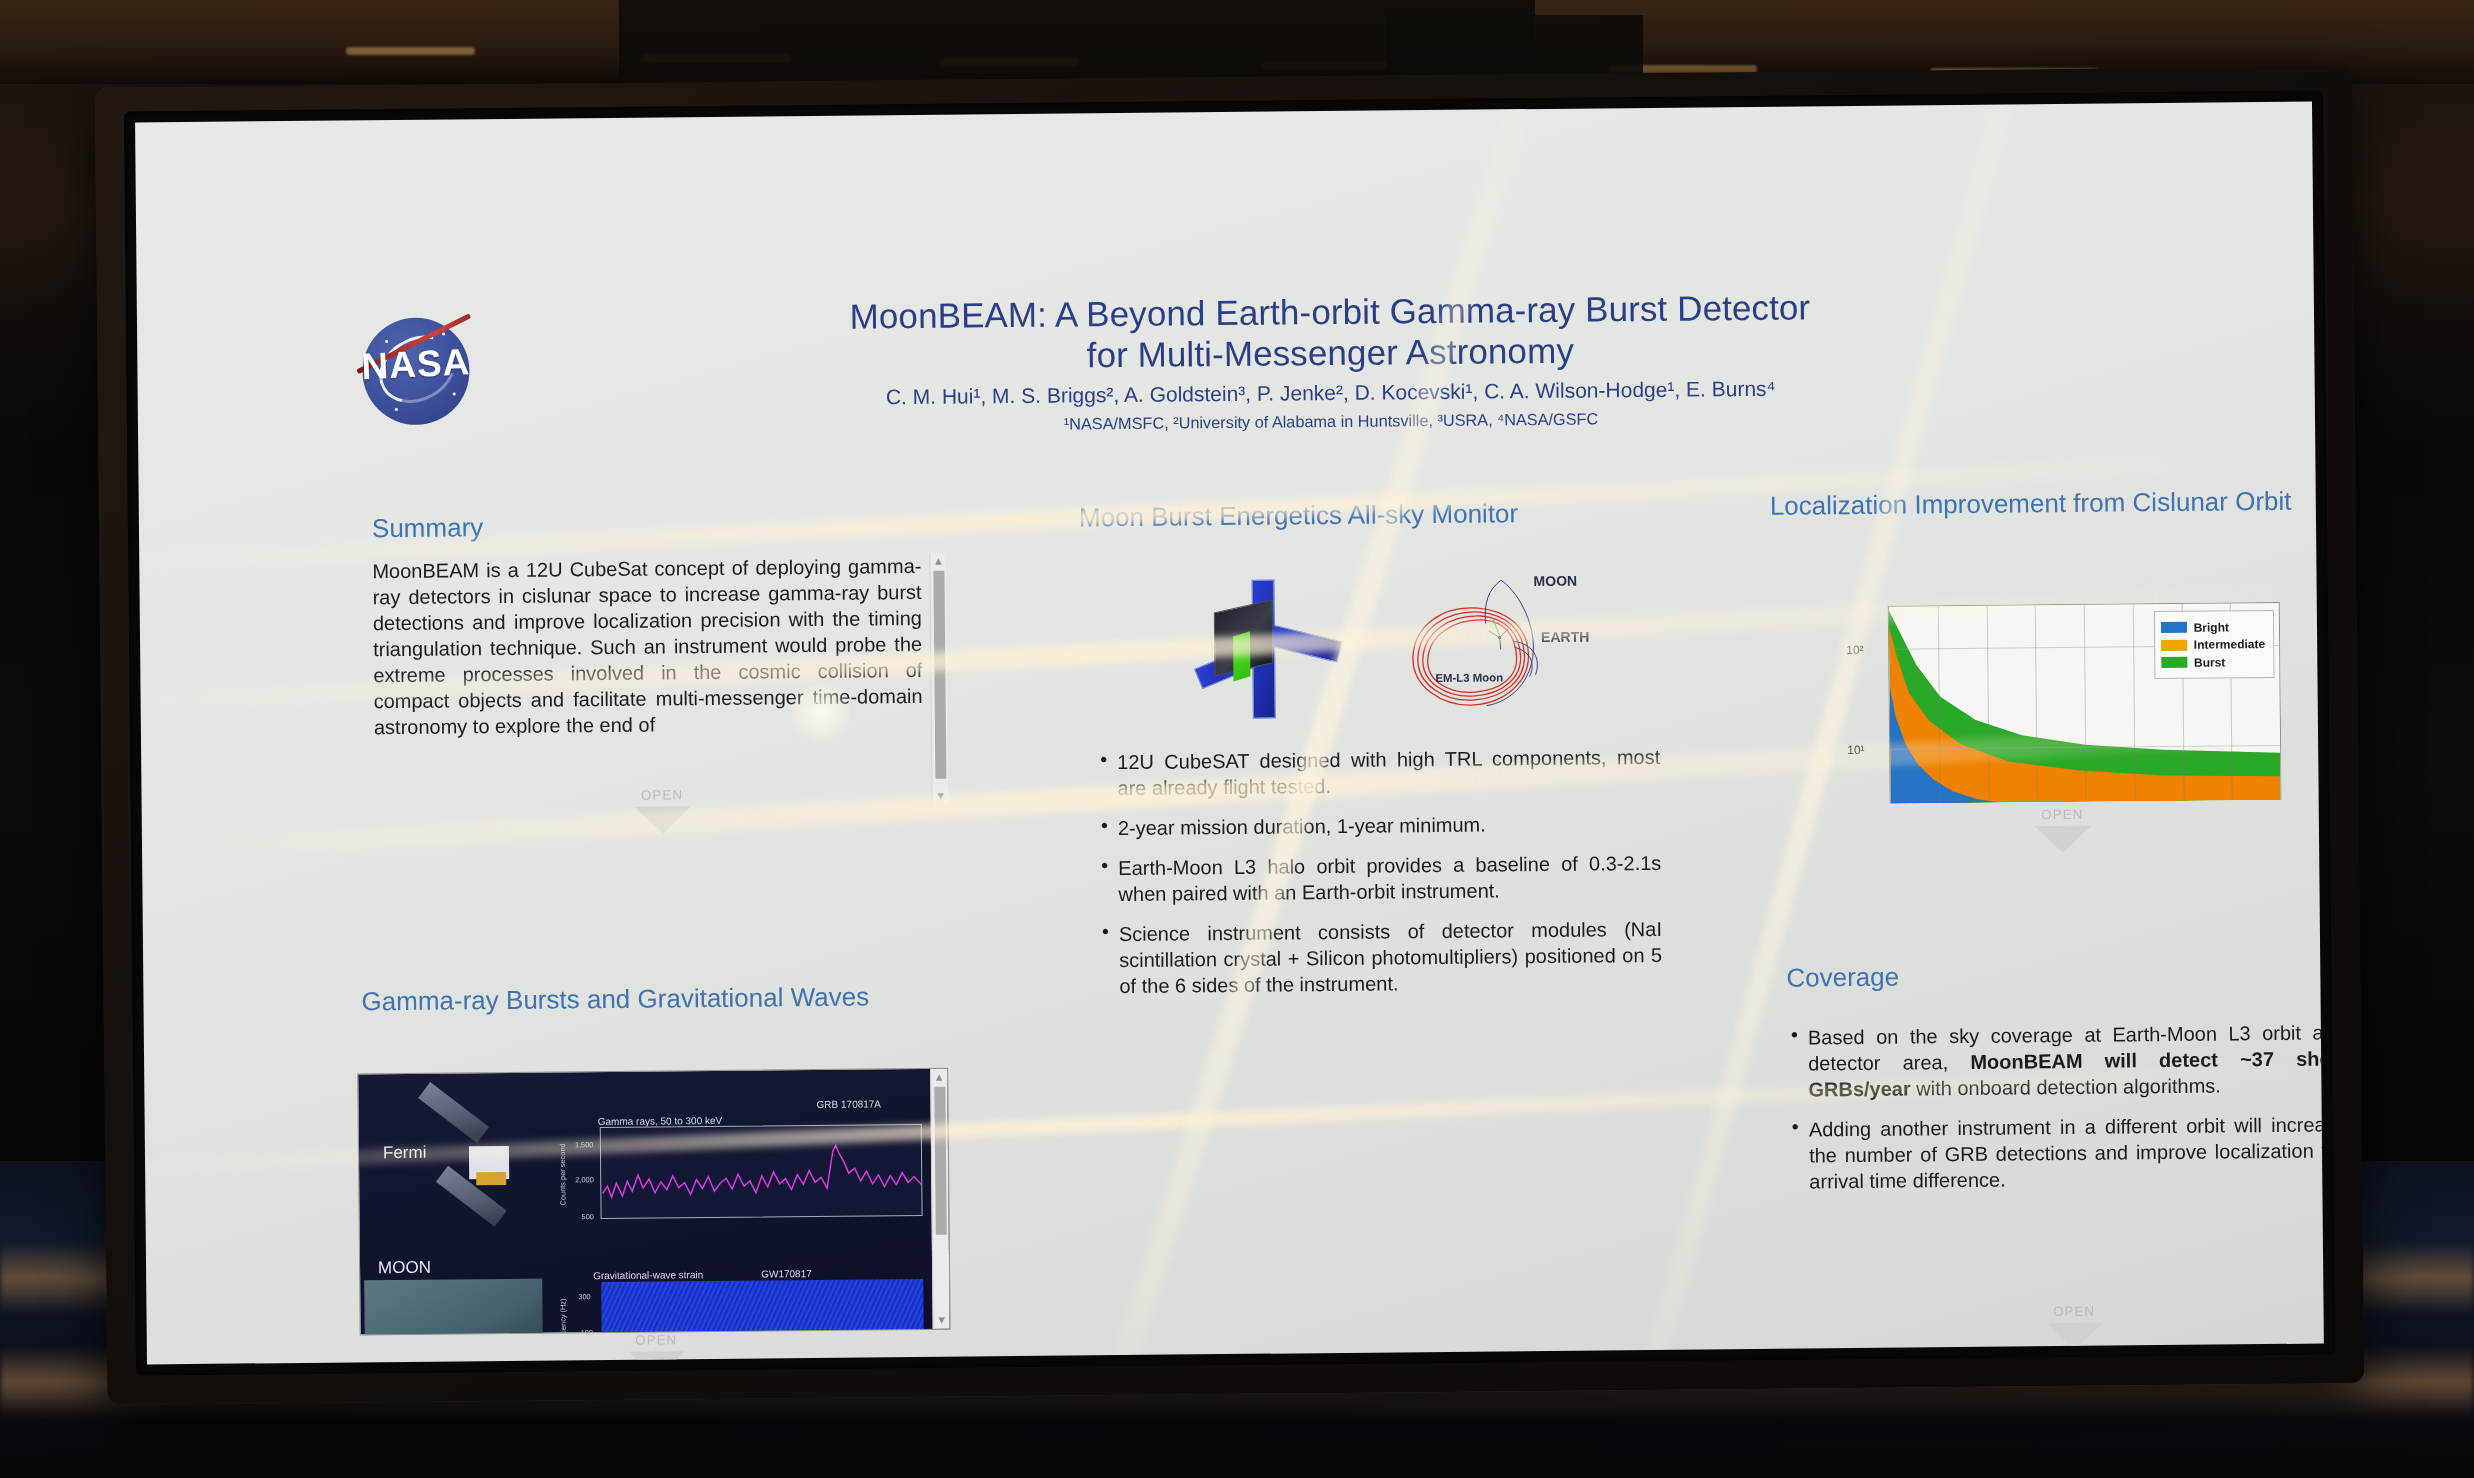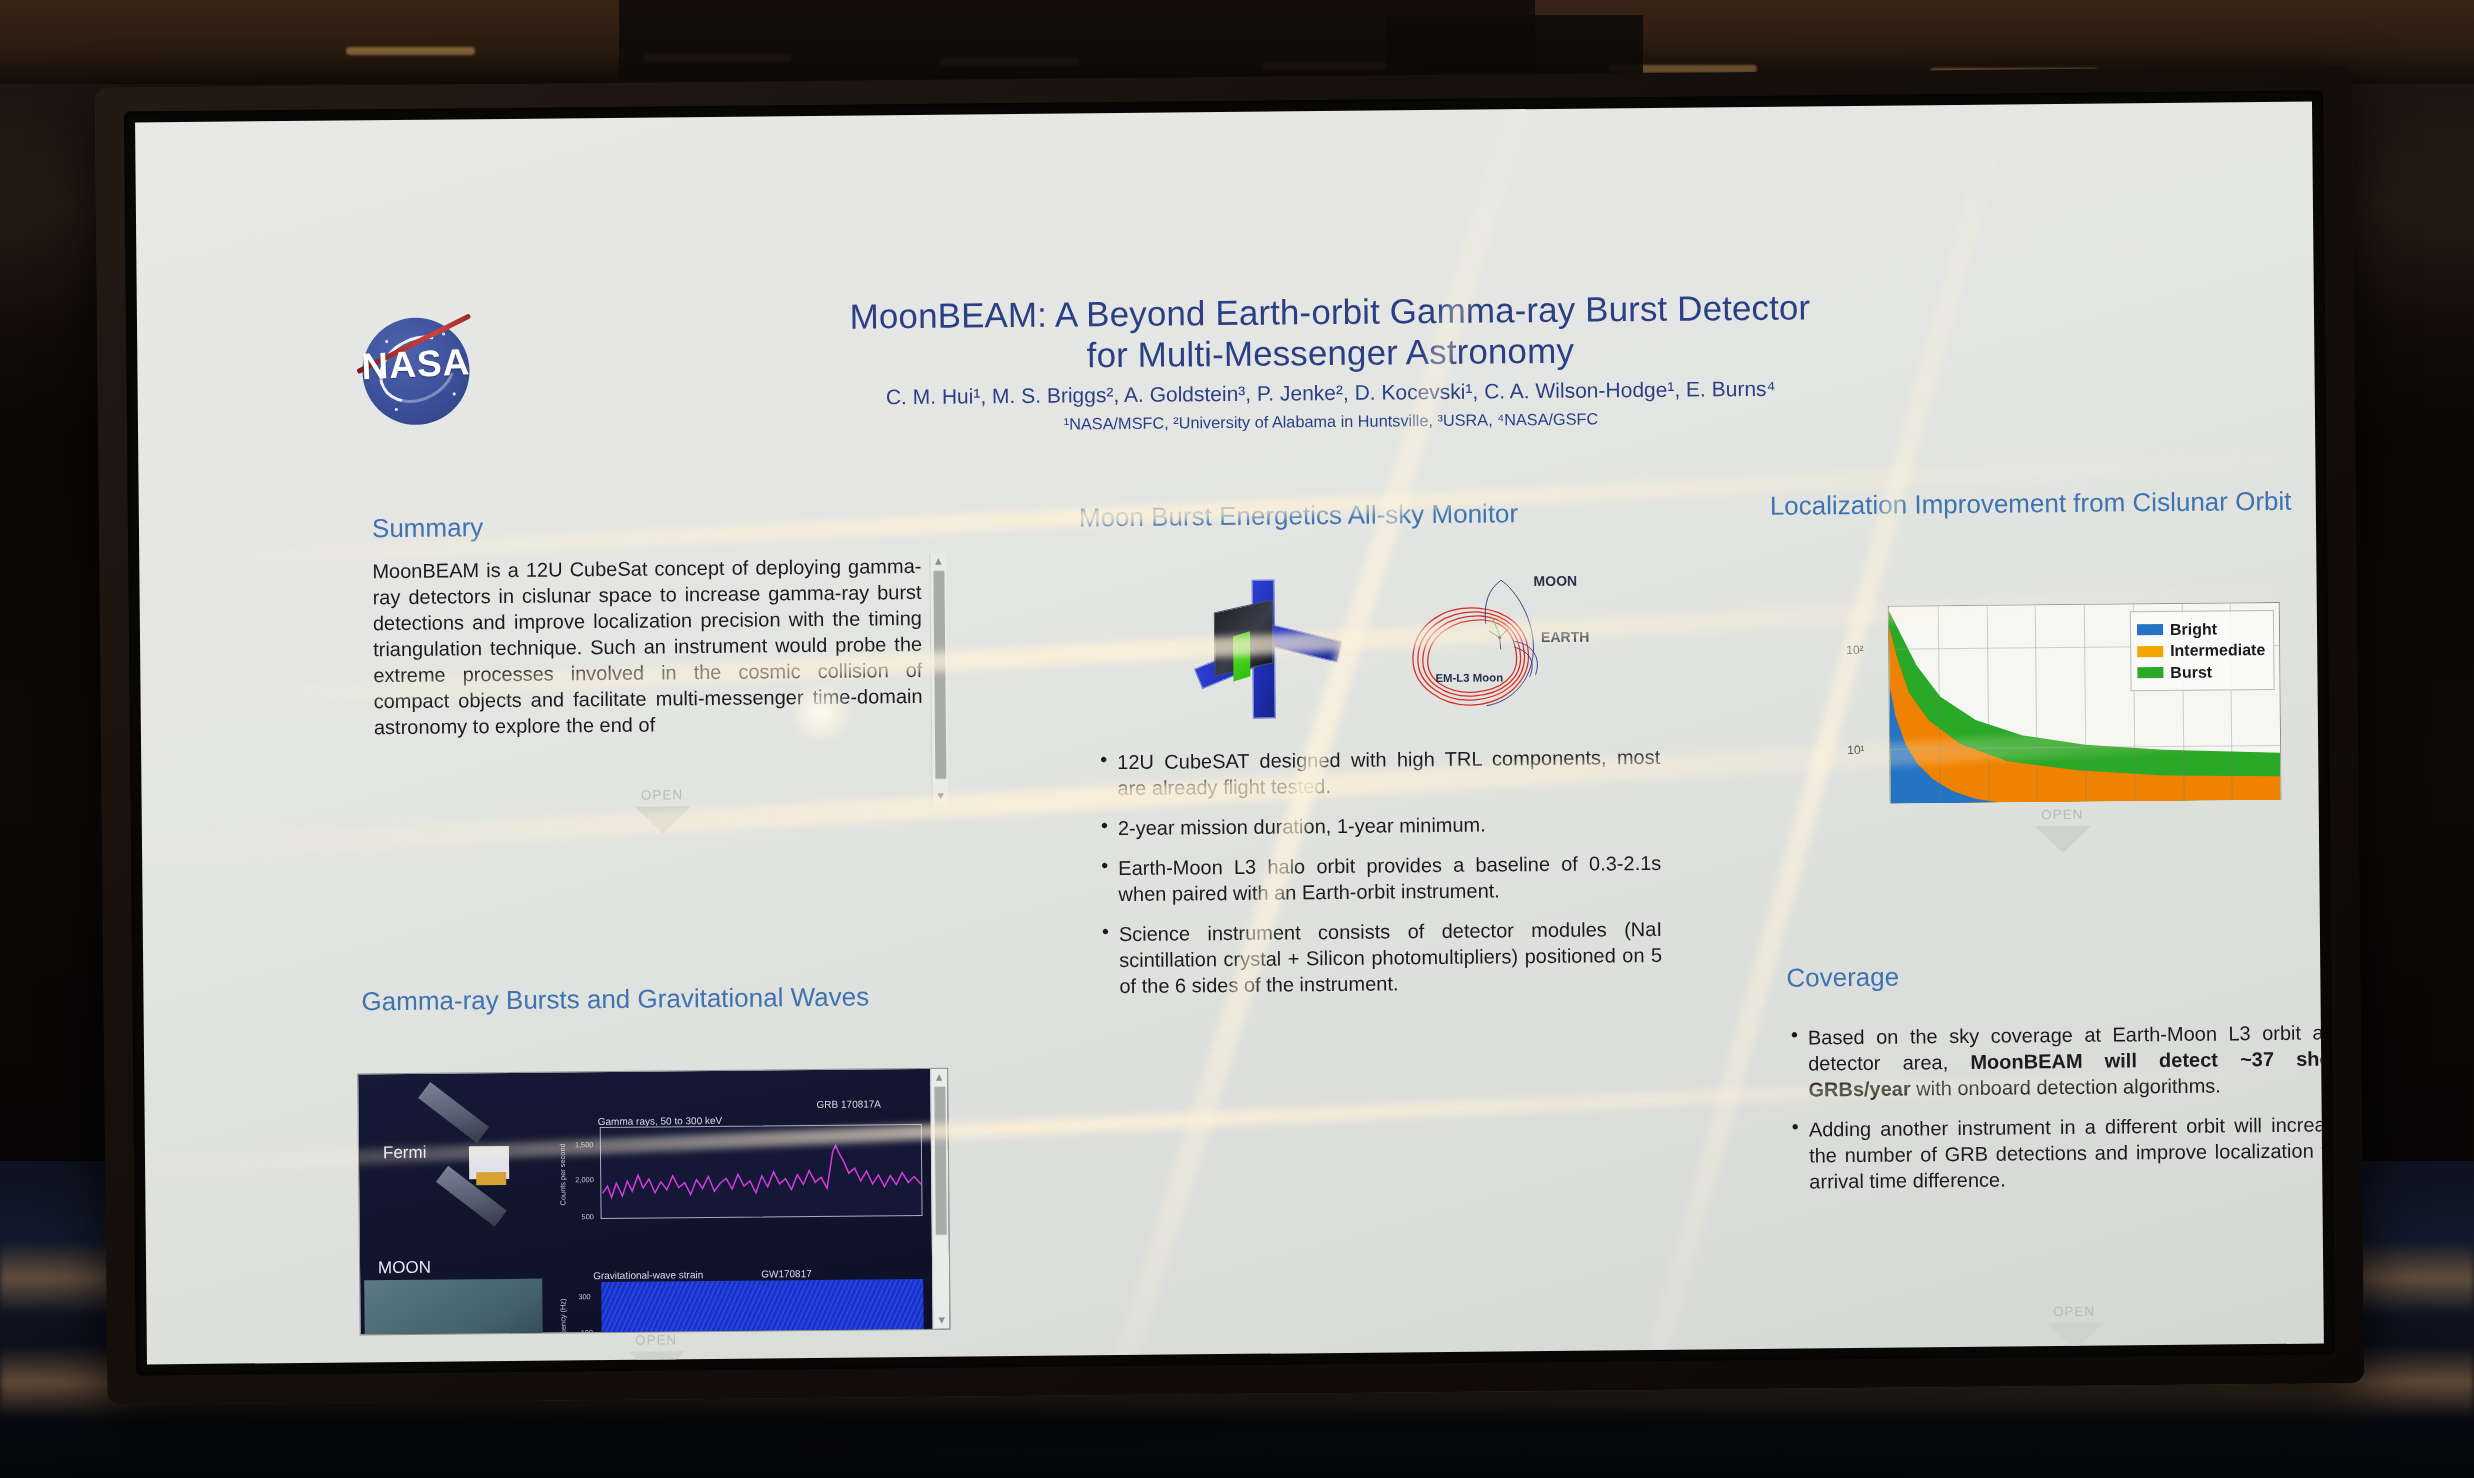--- a/index.html
+++ b/index.html
@@ -214,21 +214,21 @@
   .gridline-v { position: absolute; top: 0; bottom: 0; width: 0.5px; background: rgba(120,125,120,.35); }
   .gridline-h { position: absolute; left: 0; right: 0; height: 0.5px; background: rgba(150,155,150,.45); }
   .ytick { position: absolute; color: #1c1c1c; font-size: 12px; text-align: left; width: 37px; }
   #chart-legend {
     position: absolute; right: 5px; top: 7px;
     background: rgba(250,250,248,.88); border: 0.5px solid #b6b9b6;
     padding: 5px 8px 5px 6px;
   }
   #chart-legend .row { display: flex; align-items: center; margin: 3.5px 0; }
   #chart-legend .sw { width: 26px; height: 11px; margin-right: 7px; }
-  #chart-legend .txt { color: #1a1a1a; font-size: 16px; font-weight: bold; }
+  #chart-legend .txt { color: #1a1a1a; font-size: 12px; font-weight: bold; }
 </style>
 </head>
 <body>
 
 <div id="room">
   <div class="room-wall"></div>
   <div class="ceiling-strip" style="left:346px;  top:47px;  width:129px;"></div>
   <div class="ceiling-strip" style="left:643px; top:54px; width:148px;"></div>
   <div class="ceiling-strip" style="left:940px; top:58px; width:139px;"></div>
   <div class="ceiling-strip" style="left:1262px; top:62px; width:158px;"></div>

